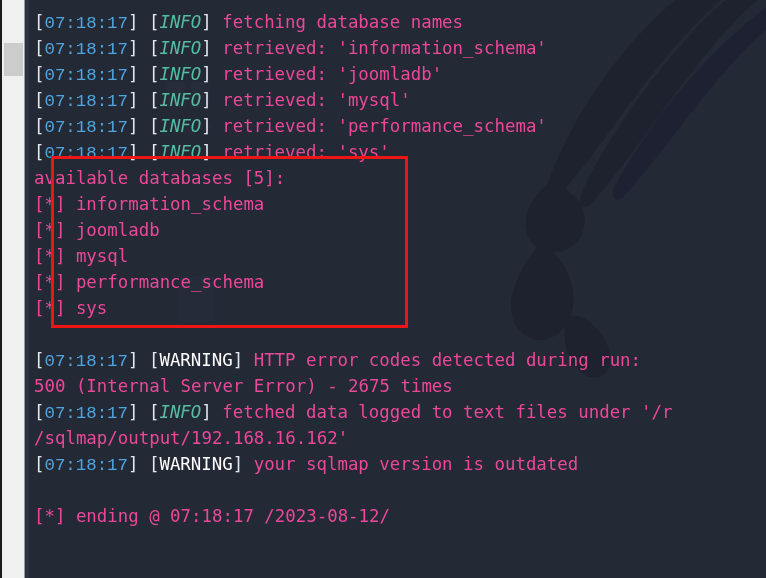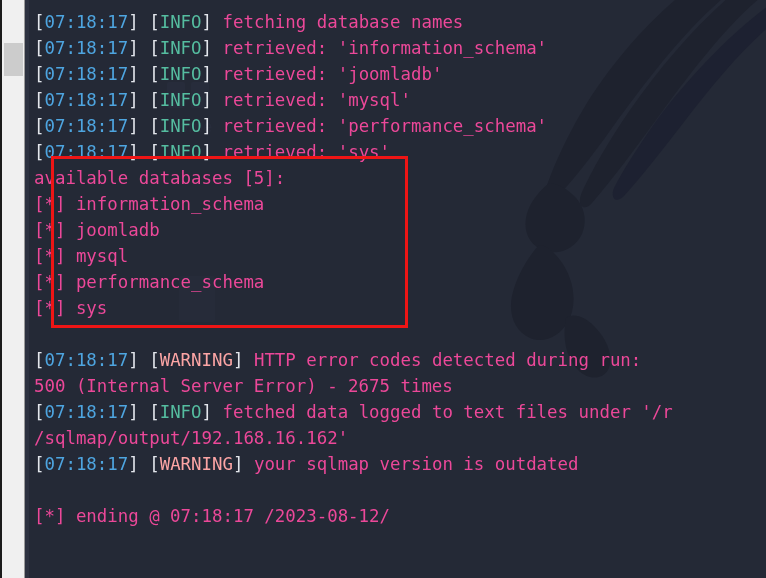--- a/index.html
+++ b/index.html
@@ -99,24 +99,24 @@
     font-size: 17.4px;
     line-height: 26px;
     letter-spacing: 0px;
     color: #e3e6ec;
   }
   .line {
     height: 26px;
     white-space: pre;
     overflow: hidden;
   }
-  .ts      { color: #4ea5e0; }
+  .ts      { color: #4ea5e0; font-family: Liberation Mono, monospace; }
   .brk     { color: #e3e6ec; }
-  .info    { color: #55bda0; }
-  .warn    { color: #fca5a5; }
+  .info    { color: #55bda0; font-style: italic; }
+  .warn    { color: #ffffff; }
   .plain   { color: #ec4899; }
 
   
   #red-box {
     position: absolute;
     left: 26px;
     top: 156px;
     width: 357px;
     height: 172px;
     border: 3px solid #ee1515;

